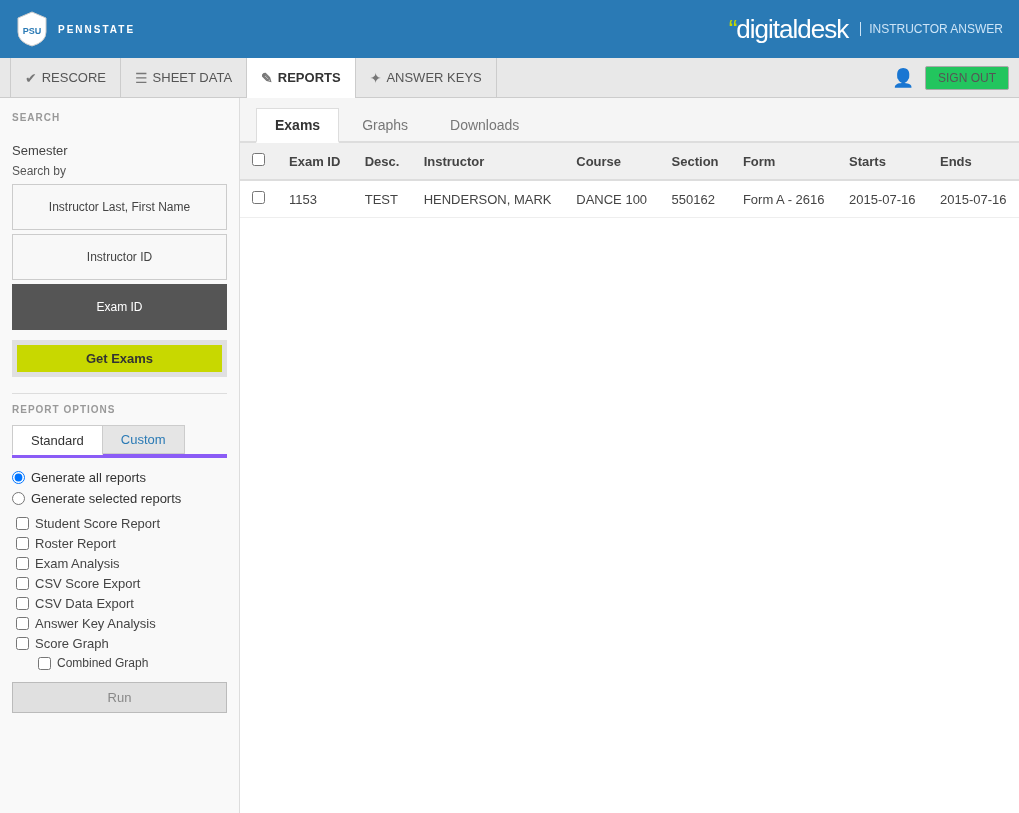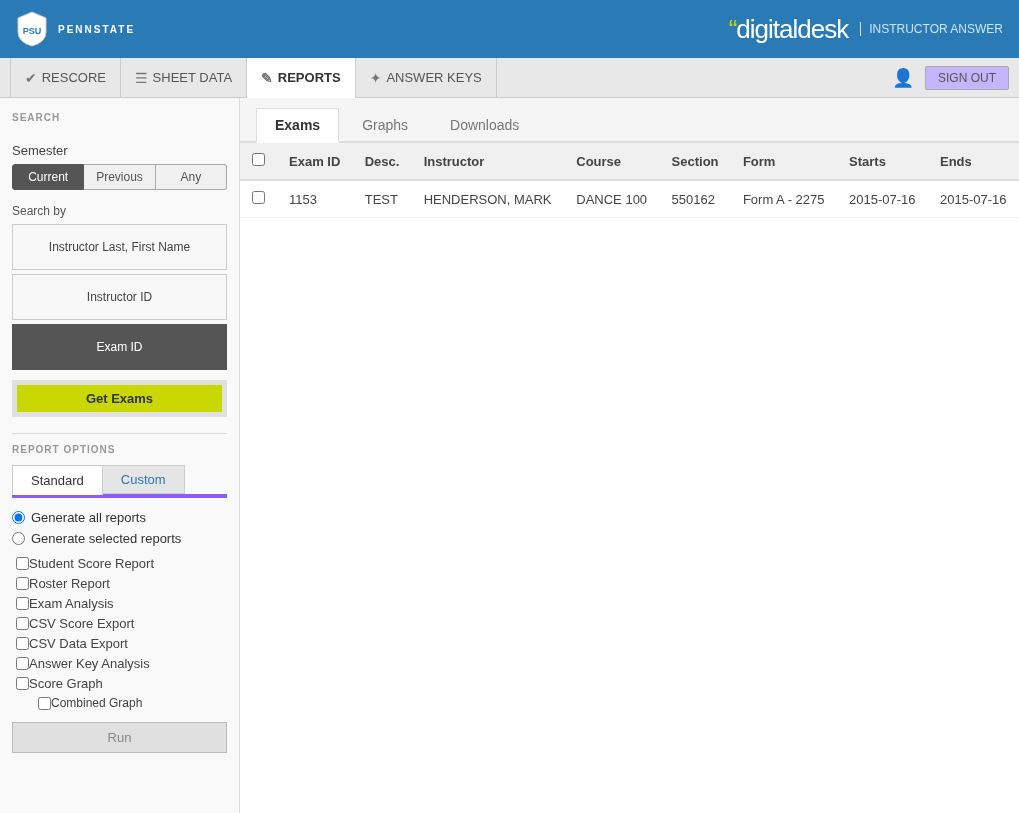--- a/index.html
+++ b/index.html
@@ -66,21 +66,21 @@
     .nav-icon { font-size: 14px; color: #777; }
     .nav-spacer { flex: 1; }
     .nav-right {
       display: flex;
       align-items: center;
       gap: 10px;
     }
     .user-icon { font-size: 18px; color: #999; }
     .sign-out-btn {
       border: 1px solid #aaa;
-      background: #c4b5fd;
+      background: #22c55e;
       padding: 4px 12px;
       cursor: pointer;
       font-size: 12px;
       color: #555;
       border-radius: 2px;
     }
 
     
     .main-layout {
       display: flex;
@@ -233,20 +233,21 @@
       margin-bottom: 6px;
       cursor: pointer;
       font-size: 13px;
     }
     .radio-item input[type="radio"] { cursor: pointer; }
 
     .checkbox-list { padding-left: 4px; }
     .checkbox-item {
       display: flex;
       align-items: center;
+      gap: 6px;
       margin-bottom: 5px;
       font-size: 13px;
       color: #444;
     }
     .checkbox-item input[type="checkbox"] { cursor: pointer; }
     .checkbox-sub {
       padding-left: 22px;
     }
     .checkbox-sub .checkbox-item {
       font-size: 12px;
@@ -377,25 +378,20 @@
 </div>
 
 <div class="main-layout">
 
   <div class="sidebar">
 
     <div class="sidebar-section-title">SEARCH</div>
 
     <div class="semester-label">Semester</div>
 
-    <div class="btn-group">
-      <button class="btn-group-btn active">Current</button>
-      <button class="btn-group-btn">Previous</button>
-      <button class="btn-group-btn">Any</button>
-    </div>
 
     <div class="search-by-label">Search by</div>
 
     <div class="search-by-btns">
       <button class="search-by-btn">Instructor Last, First Name</button>
       <button class="search-by-btn">Instructor ID</button>
       <button class="search-by-btn active">Exam ID</button>
     </div>
 
 
@@ -494,21 +490,21 @@
         <tbody>
           <tr>
             <td class="td-checkbox">
               <input type="checkbox" style="">
             </td>
             <td>1153</td>
             <td>TEST</td>
             <td>HENDERSON, MARK</td>
             <td>DANCE 100</td>
             <td>550162</td>
-            <td>Form A - 2275</td>
+            <td>Form A - 2616</td>
             <td>2015-07-16</td>
             <td>2015-07-16</td>
           </tr>
         </tbody>
       </table>
     </div>
 
   </div>
 </div>
 

